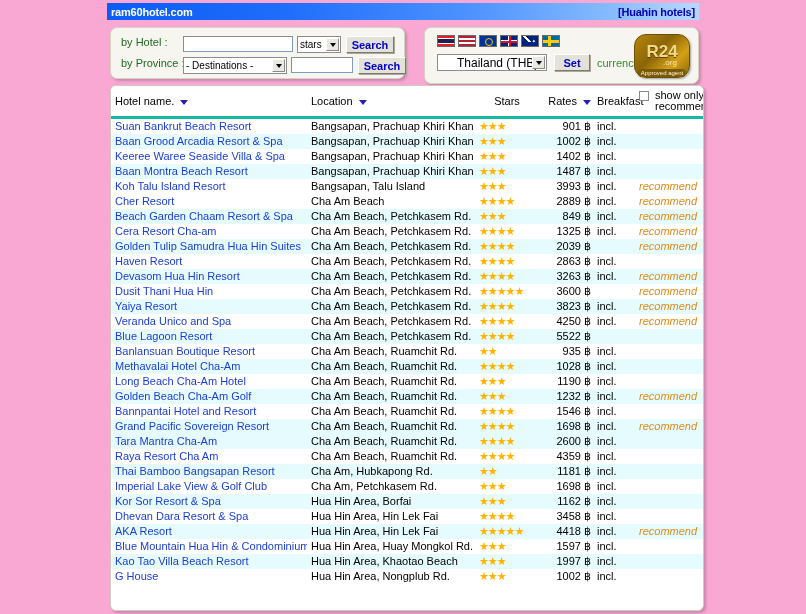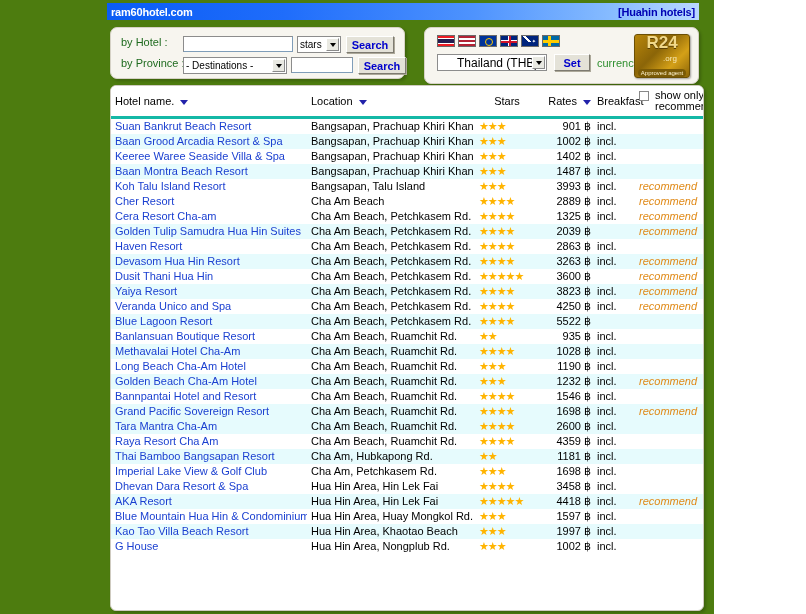--- a/index.html
+++ b/index.html
@@ -3,21 +3,21 @@
 <meta charset="utf-8">
 <style>
   * { box-sizing: border-box; }
   html, body {
     margin: 0; padding: 0;
     width: 806px; height: 614px;
     background: #ffffff;
     font-family: "Liberation Sans", sans-serif;
     overflow: hidden;
   }
-  #page { position: relative; width: 714px; height: 614px; background:#4d7c0f; }
+  #page { position: relative; width: 806px; height: 614px; background:#f9a8d4; }
 
   
   .titlebar {
     position: absolute; left: 107px; top: 3px; width: 592px; height: 17px;
     background: linear-gradient(to right, #0a5cf5 0%, #1f6dfb 30%, #4e93fe 62%, #86bbff 85%, #b9d8ff 100%);
     display: flex; align-items: center; justify-content: space-between;
     padding: 0 4px;
   }
   .titlebar .site {
     color: #ffffff; font-size: 11px; font-weight: bold; letter-spacing: -0.2px;
@@ -72,22 +72,22 @@
   }
 
   
   .flags { position:absolute; left:12px; top:7px; display:flex; gap:3px; }
   .flag { width:18px; height:12px; border:1px solid #6a6a6a; position:relative; overflow:hidden; }
   .curr-row { position:absolute; left:12px; top:26px; display:flex; align-items:center; gap:7px; }
   .currency-word { color:#2f8f2f; font-size:11px; }
   .r24 {
     position:absolute; right:8px; top:6px; width:56px; height:44px;
     background: linear-gradient(135deg,#b8860b 0%, #8b6508 40%, #d4a017 70%, #8b6508 100%);
-    border:1px solid #6b4f05; border-radius:3px;
-    display:flex; flex-direction:column; align-items:center; justify-content:space-between;
+    border:1px solid #6b4f05; border-radius:12px;
+    display:flex; flex-direction:column; align-items:center; justify-content:flex-end;
     color:#ffe9a8; box-shadow: 1px 1px 2px rgba(0,0,0,.35);
   }
   .r24 .r24big { font-size:17px; font-weight:bold; line-height:15px; color:#f2d98a; text-shadow:0 1px 0 #5b4104; }
   .r24 .r24org { font-size:8px; line-height:8px; color:#f7e8b5; margin-left:16px;}
   .r24 .r24app {
     font-size:6px; line-height:8px; margin-top:2px; color:#fff3cd;
     background:#7a5a06; border-radius:6px; padding:0 3px; white-space:nowrap;
   }
 
   
@@ -290,20 +290,28 @@
             <td class="rec-c">recommend</td>
           </tr>
           <tr class="norm">
             <td class="hname">Cher Resort</td>
             <td class="loc-c">Cha Am Beach</td>
             <td class="stars-c">★★★★</td>
             <td class="rate-c">2889 ฿</td>
             <td class="bk-c">incl.</td>
             <td class="rec-c">recommend</td>
           </tr>
+          <tr class="alt">
+            <td class="hname">Beach Garden Chaam Resort &amp; Spa</td>
+            <td class="loc-c">Cha Am Beach, Petchkasem Rd.</td>
+            <td class="stars-c">★★★</td>
+            <td class="rate-c">849 ฿</td>
+            <td class="bk-c">incl.</td>
+            <td class="rec-c">recommend</td>
+          </tr>
           <tr class="norm">
             <td class="hname">Cera Resort Cha-am</td>
             <td class="loc-c">Cha Am Beach, Petchkasem Rd.</td>
             <td class="stars-c">★★★<span class="halfstar">★</span></td>
             <td class="rate-c">1325 ฿</td>
             <td class="bk-c">incl.</td>
             <td class="rec-c">recommend</td>
           </tr>
           <tr class="alt">
             <td class="hname">Golden Tulip Samudra Hua Hin Suites</td>
@@ -379,21 +387,21 @@
           </tr>
           <tr class="norm">
             <td class="hname">Long Beach Cha-Am Hotel</td>
             <td class="loc-c">Cha Am Beach, Ruamchit Rd.</td>
             <td class="stars-c">★★★</td>
             <td class="rate-c">1190 ฿</td>
             <td class="bk-c">incl.</td>
             <td class="rec-c"></td>
           </tr>
           <tr class="alt">
-            <td class="hname">Golden Beach Cha-Am Hotel</td>
+            <td class="hname">Golden Beach Cha-Am Golf</td>
             <td class="loc-c">Cha Am Beach, Ruamchit Rd.</td>
             <td class="stars-c">★★<span class="halfstar">★</span></td>
             <td class="rate-c">1232 ฿</td>
             <td class="bk-c">incl.</td>
             <td class="rec-c">recommend</td>
           </tr>
           <tr class="norm">
             <td class="hname">Bannpantai Hotel and Resort</td>
             <td class="loc-c">Cha Am Beach, Ruamchit Rd.</td>
             <td class="stars-c">★★★<span class="halfstar">★</span></td>
@@ -434,20 +442,28 @@
             <td class="rec-c"></td>
           </tr>
           <tr class="norm">
             <td class="hname">Imperial Lake View &amp; Golf Club</td>
             <td class="loc-c">Cha Am, Petchkasem Rd.</td>
             <td class="stars-c">★★★</td>
             <td class="rate-c">1698 ฿</td>
             <td class="bk-c">incl.</td>
             <td class="rec-c"></td>
           </tr>
+          <tr class="alt">
+            <td class="hname">Kor Sor Resort &amp; Spa</td>
+            <td class="loc-c">Hua Hin Area, Borfai</td>
+            <td class="stars-c">★★★</td>
+            <td class="rate-c">1162 ฿</td>
+            <td class="bk-c">incl.</td>
+            <td class="rec-c"></td>
+          </tr>
           <tr class="norm">
             <td class="hname">Dhevan Dara Resort &amp; Spa</td>
             <td class="loc-c">Hua Hin Area, Hin Lek Fai</td>
             <td class="stars-c">★★★★</td>
             <td class="rate-c">3458 ฿</td>
             <td class="bk-c">incl.</td>
             <td class="rec-c"></td>
           </tr>
           <tr class="alt">
             <td class="hname">AKA Resort</td>

